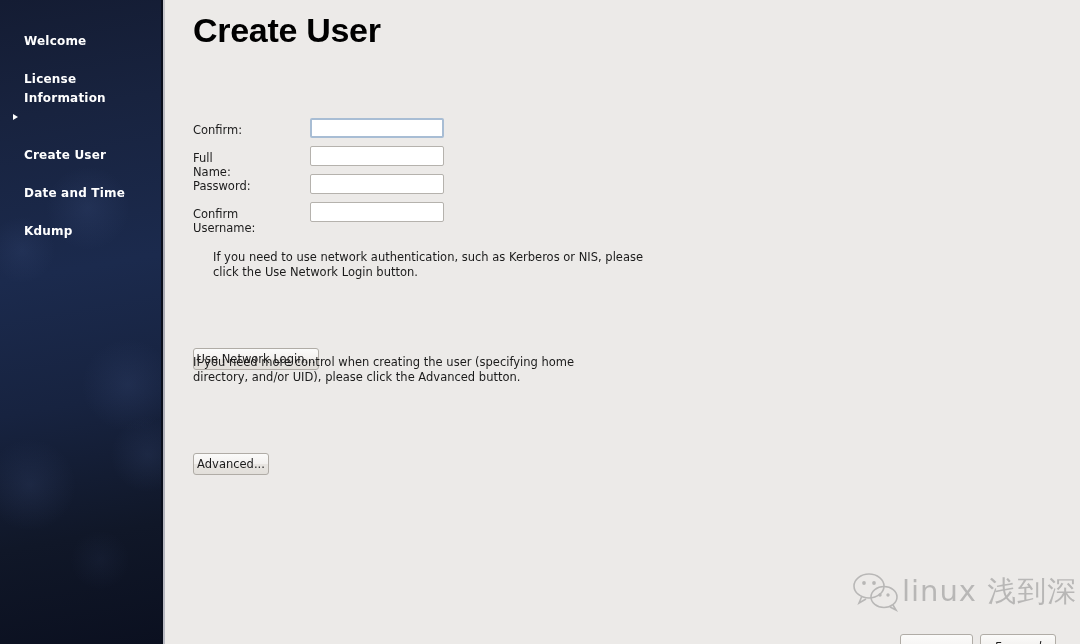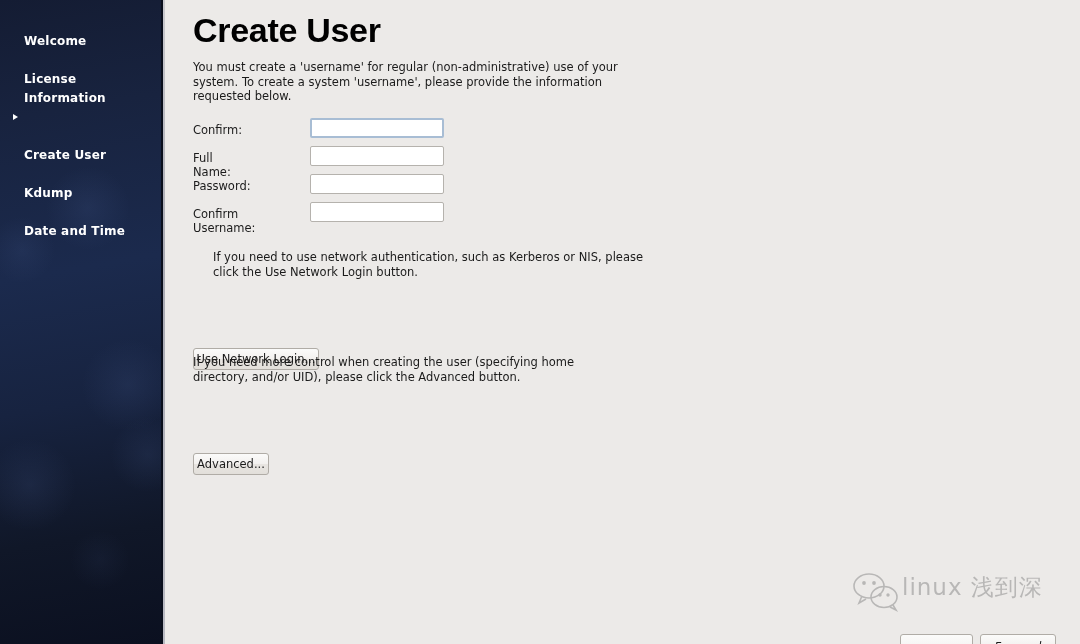--- a/index.html
+++ b/index.html
@@ -161,21 +161,21 @@
   }
   #wm-logo {
     position: absolute;
     left: 0; top: 0;
     width: 52px; height: 40px;
   }
   #wm-text {
     position: absolute;
     left: 50px; top: 0px;
     font-family: "DejaVu Sans", sans-serif;
-    font-size: 23px;
+    font-size: 29px;
     color: #8f8f8f;
     white-space: nowrap;
     letter-spacing: 1px;
   }
 </style>
 </head>
 <body>
 
 <div id="sidebar">
   <div id="nav">
@@ -188,36 +188,35 @@
       <span>License
 Information</span>
     </div>
 
     <div class="nav-item">
       <span class="marker"></span>
       <span>Create User</span>
     </div>
 
     <div class="nav-item">
+      <span>Date and Time</span>
+    </div>
+
+    <div class="nav-item">
       <span>Kdump</span>
-    </div>
-
-    <div class="nav-item">
-      <span>Date and Time</span>
     </div>
 
   </div>
 </div>
 <div id="sidebar-divider"></div>
 
 <div id="main">
 
   <div id="page-title">Create User</div>
 
-  <div class="body-text" id="intro-text">You must create a 'username' for regular (non-administrative) use of your system.  To create a system 'username', please provide the information requested below.</div>
 
   <div id="form">
 
     <div class="form-row">
       <span class="form-label">Confirm:</span>
       <input class="form-input focused" type="text" autofocus="" placeholder="" style="">
     </div>
 
     <div class="form-row">
       <span class="form-label">Full Name:</span>

